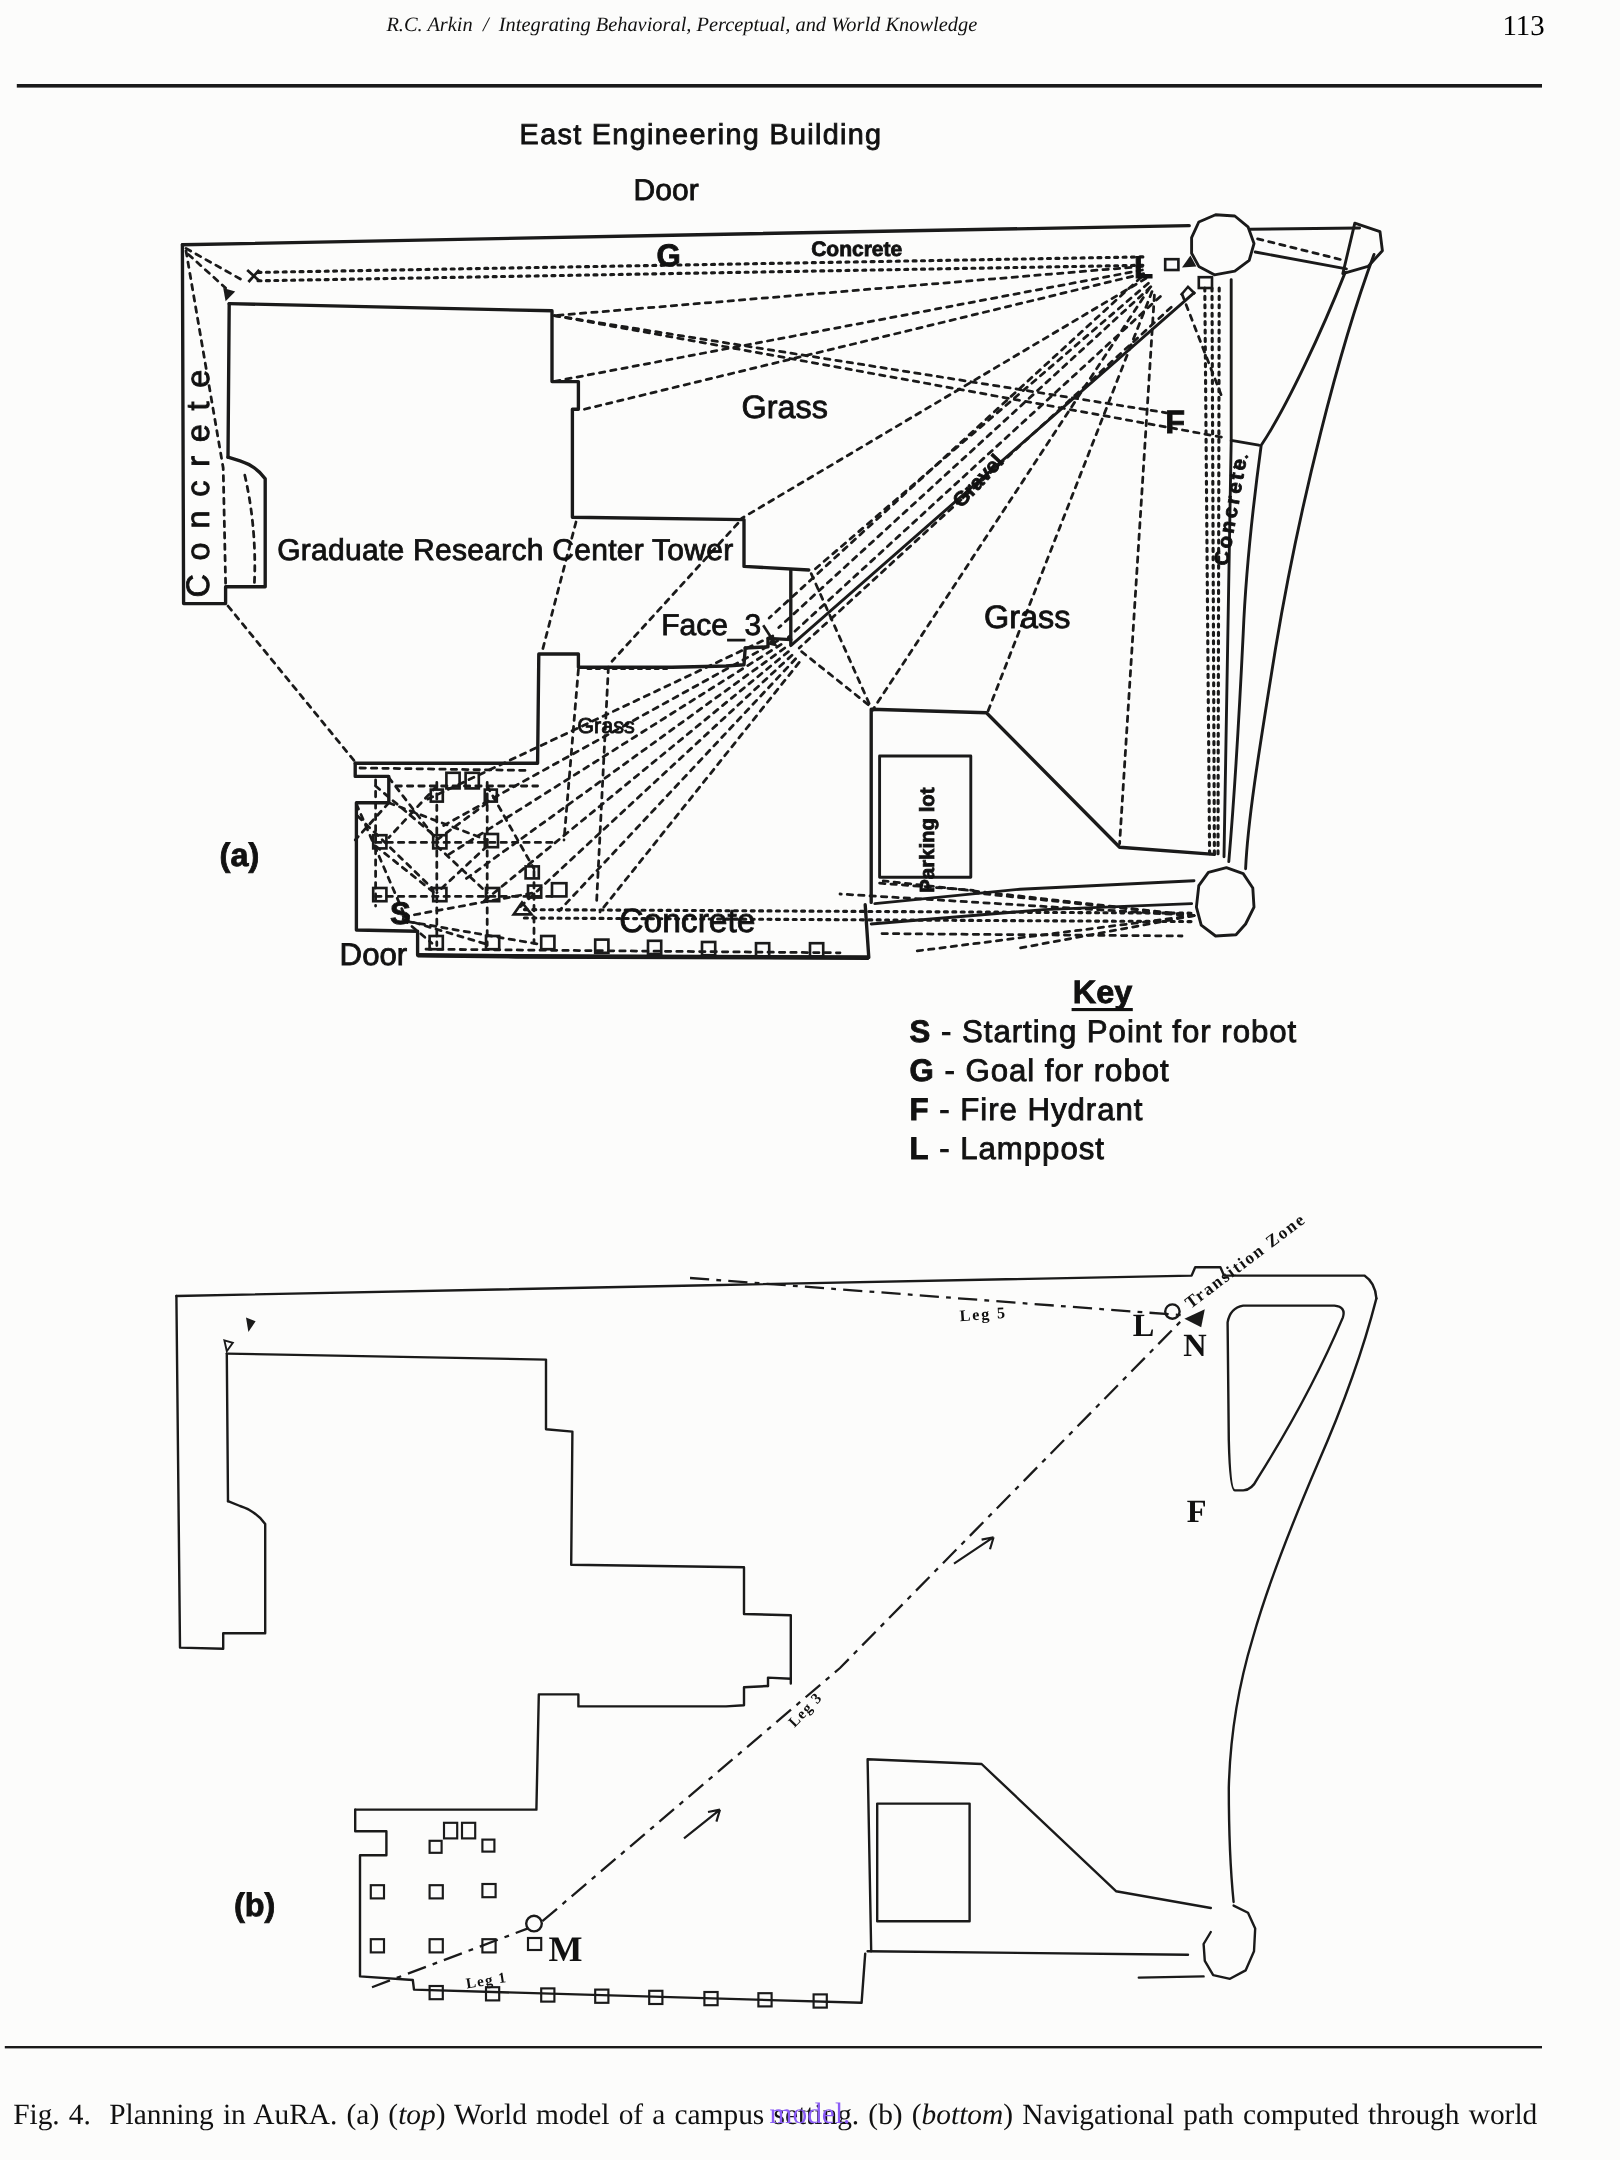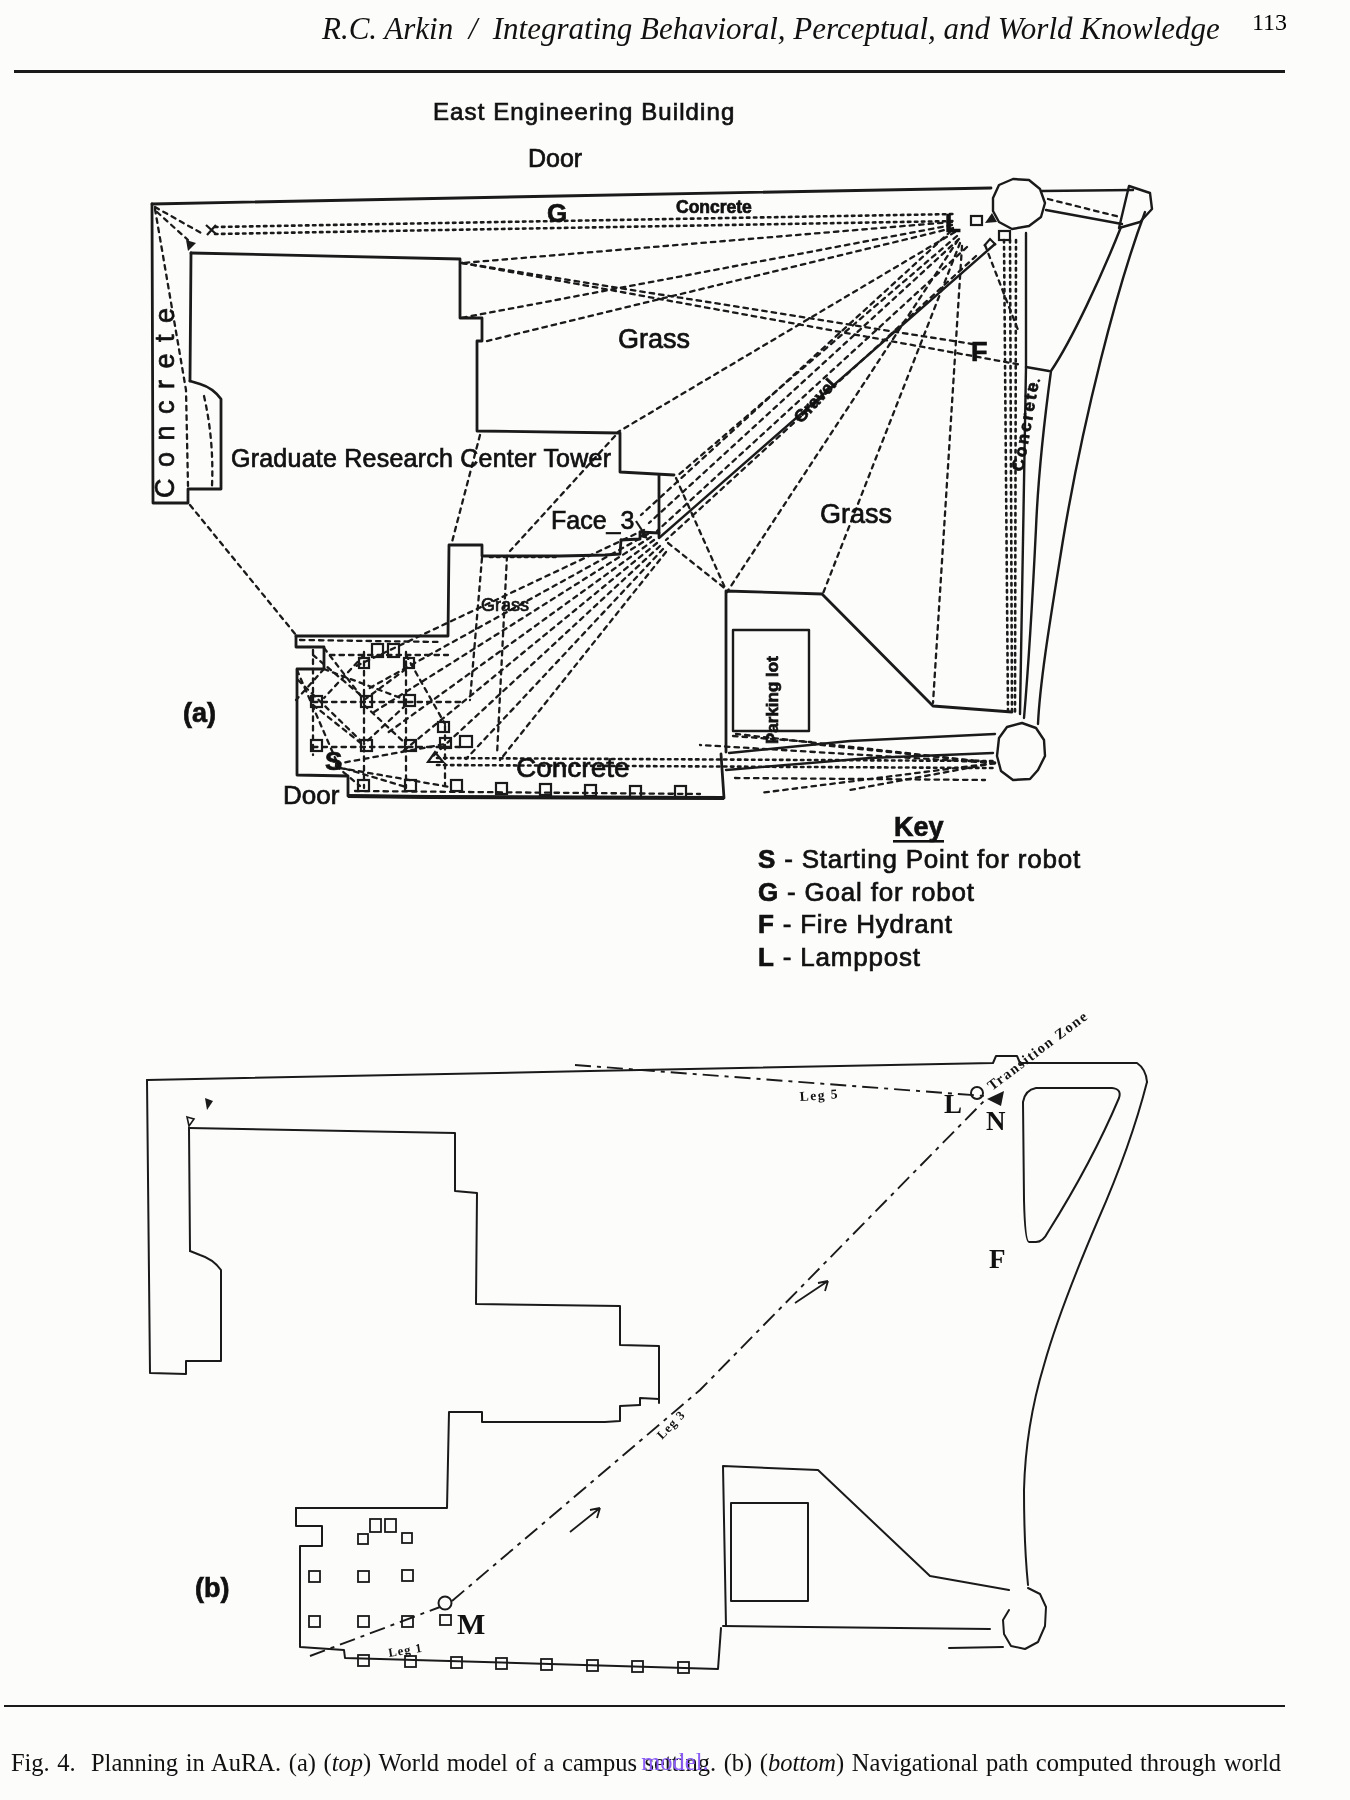--- a/index.html
+++ b/index.html
@@ -1,18 +1,18 @@
 <!DOCTYPE html>
 <html><head>
 <meta charset="utf-8">
 <style>
   html,body { margin:0; padding:0; }
   body { width:1350px; height:1800px; background:#fcfcfb; position:relative;
          font-family:"Liberation Serif", serif; }
-  .hdr { position:absolute; top:11px; left:322px; font-style:italic; font-size:31px; color:#111; }
+  .hdr { position:absolute; top:11px; left:322px; font-style:italic; font-size:17px; color:#111; }
   .pageno { position:absolute; top:9px; left:1252px; font-size:24px; color:#000000; }
   .hrule { position:absolute; top:70px; left:14px; width:1271px; height:2.6px; background:#1a1a1a; }
   .caprule { position:absolute; top:1705px; left:4px; width:1281px; height:2.4px; background:#1a1a1a; }
   .cap1 { position:absolute; top:1716px; left:10px; width:1272px; font-size:24.5px; color:#111;
            text-align:center; word-spacing:1.5px; white-space:nowrap;margin-top:33px; }
   .cap2 { position:absolute; top:1748px; left:0; width:1350px; font-size:24.5px; color:#8b5cf6; text-align:center; }
   svg { position:absolute; top:0; left:0; }
 </style>
 </head>
 <body>

